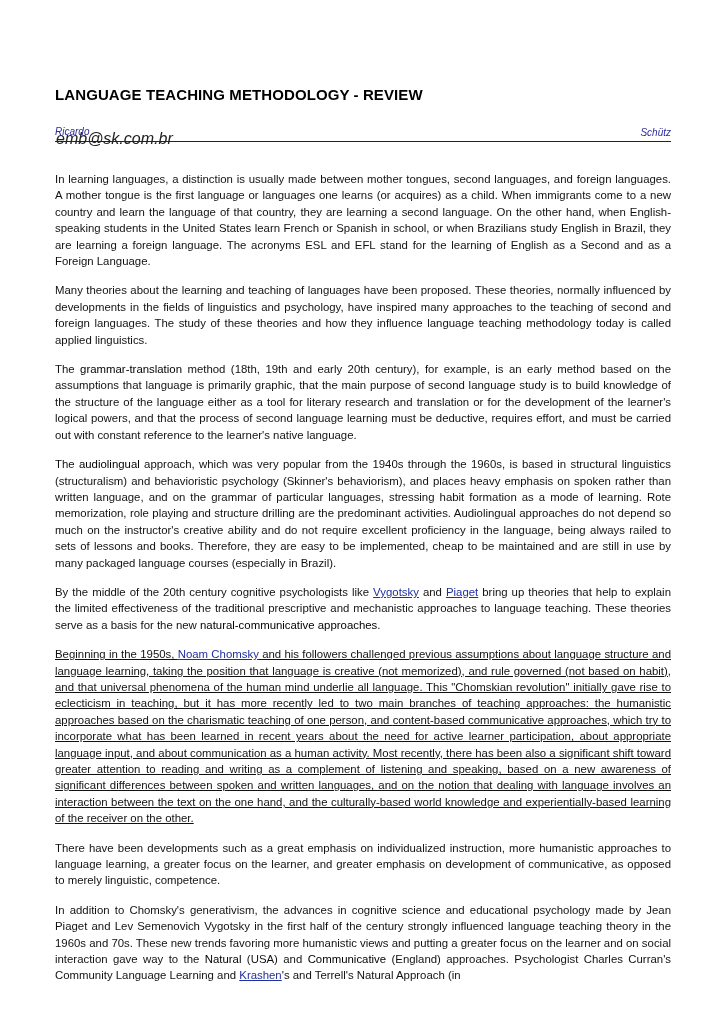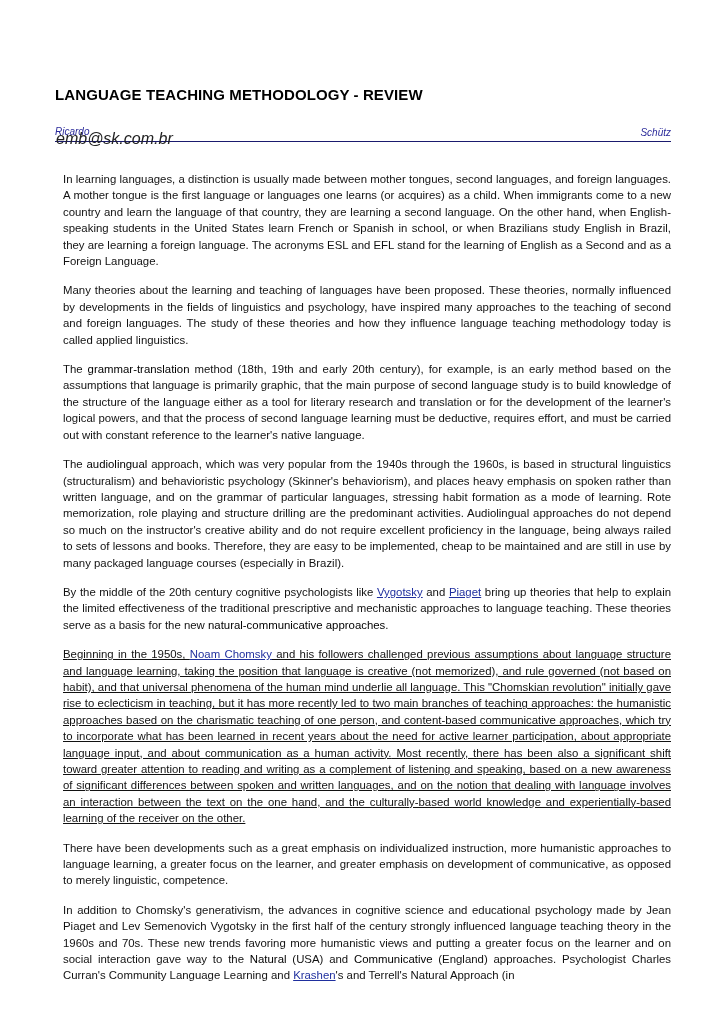--- a/index.html
+++ b/index.html
@@ -65,21 +65,21 @@
       position: absolute;
       top: 171px;
       left: 0;
       width: 616px;
       font-size: 11.4px;
       line-height: 16.4px;
       text-align: justify;
       color: #111111;
     }
     .body-text p {
-      margin: 0 0 13px 8px;
+      margin: 0 0 13px 0;
     }
     .body-text p.p-chomsky {
       margin-bottom: 13px;
       text-decoration: underline;
     }
     a.link {
       color: #1f2f9e;
       text-decoration: underline;
     }
     .ul {

